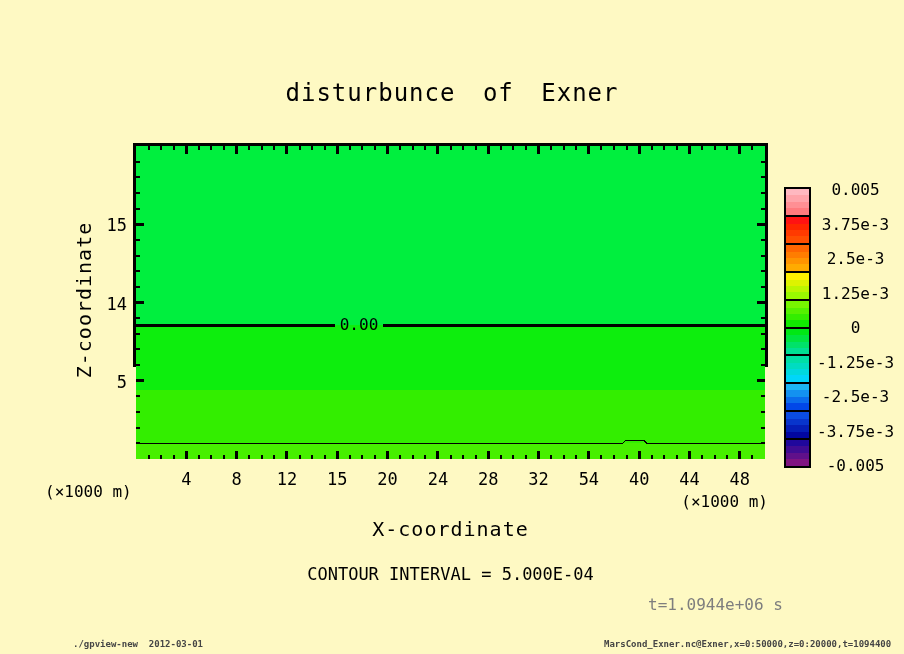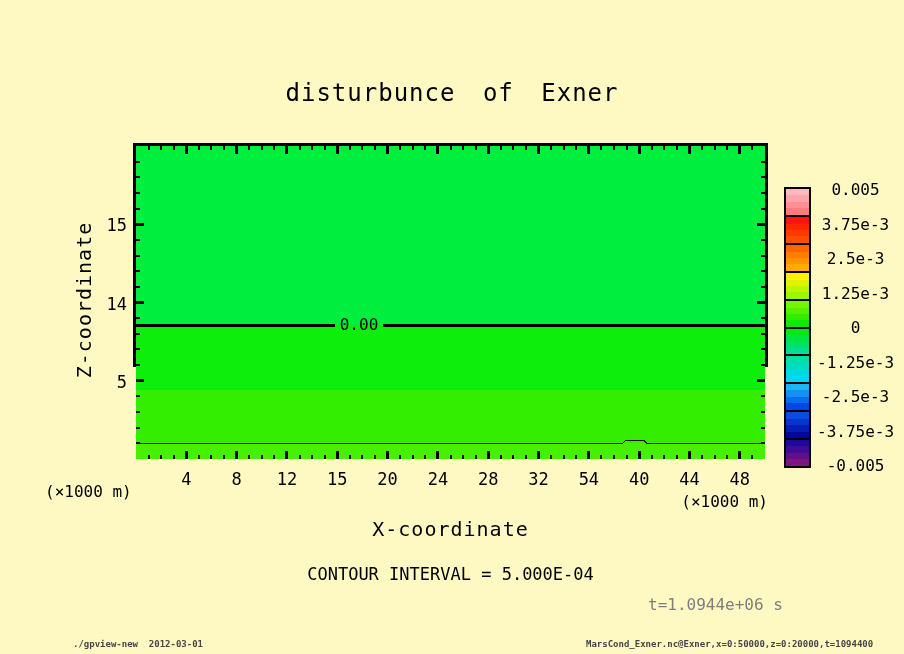--- a/index.html
+++ b/index.html
@@ -38,21 +38,21 @@
   }
   .cb-cell{flex:1 1 0;}
   .cb-cell + .cb-cell{border-top:2px solid #000;}
   .cb-labels{
     position:absolute;left:817px;top:182px;height:292px;
     display:flex;flex-direction:column;justify-content:space-between;
     font-size:16px;line-height:16px;text-align:center;
   }
   .foot{position:absolute;top:639px;font-size:9px;font-weight:bold;color:#454545;white-space:pre;}
   .foot-l{left:25px;margin-left:48px;}
-  .foot-r{left:557px;padding-left:29px;}
+  .foot-r{left:575px;padding-left:29px;}
 </style>
 </head>
 <body>
 
 <div class="stage">
 
   <div class="chart-title">disturbunce of Exner</div>
 
   <div class="plot">
     <svg id="plot-svg" width="629" height="313" shape-rendering="crispEdges">

